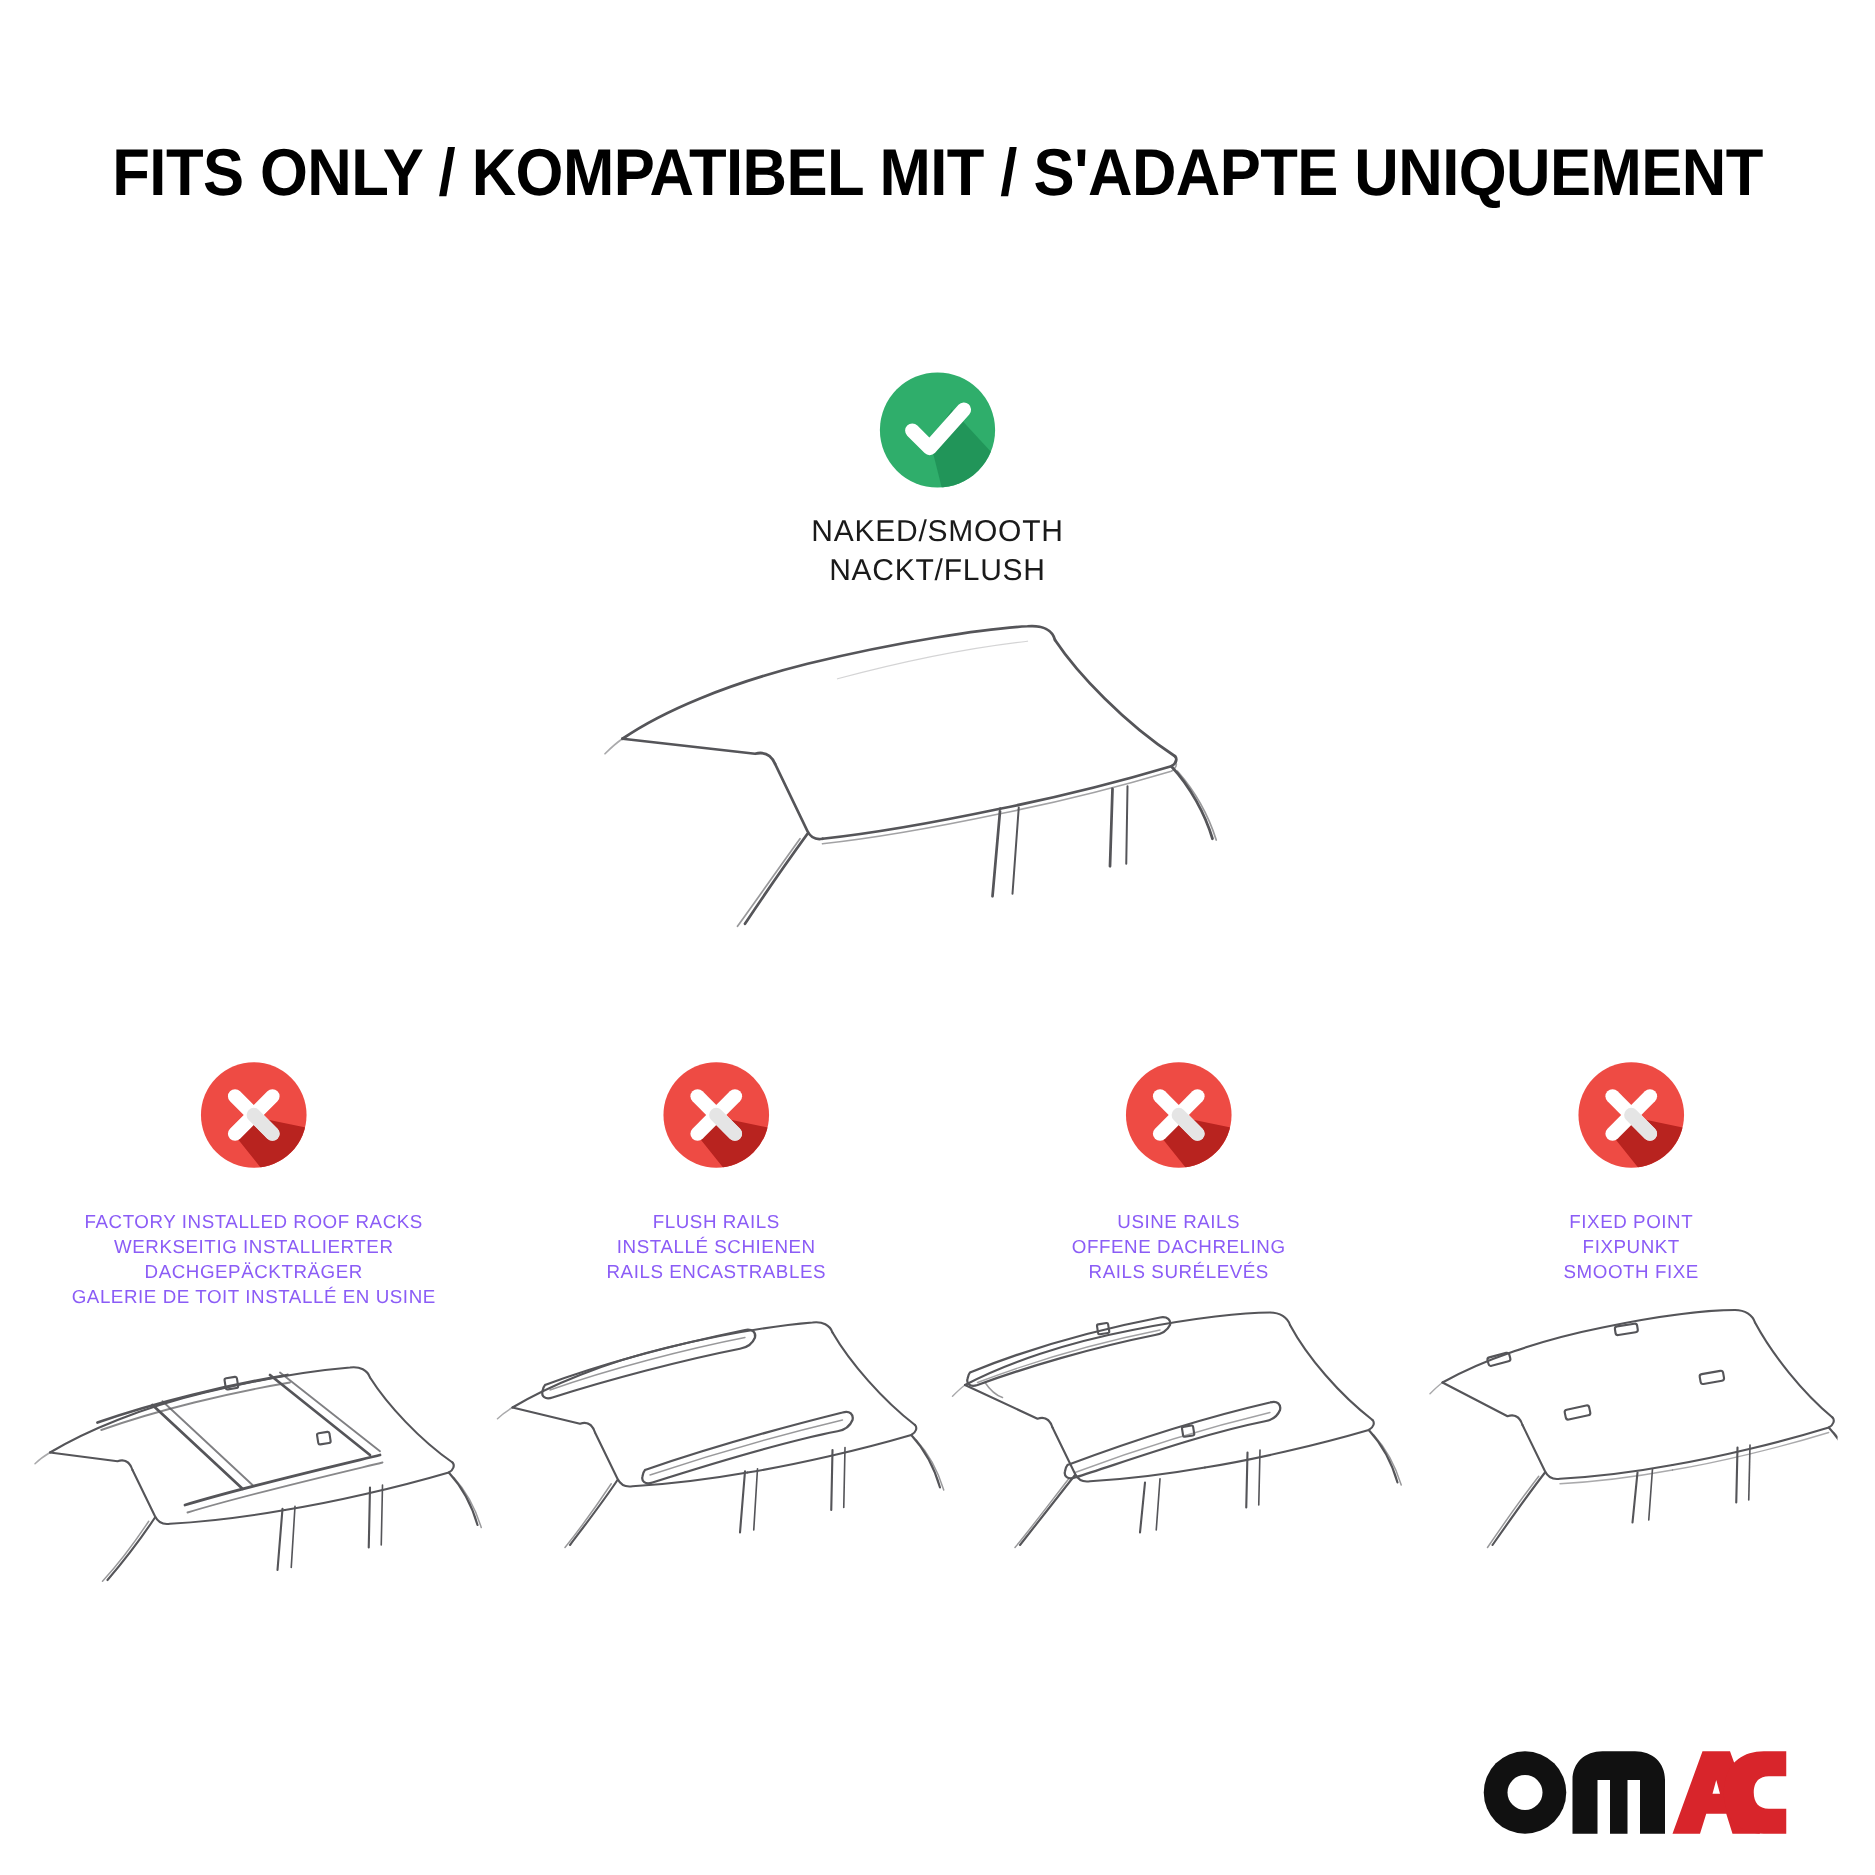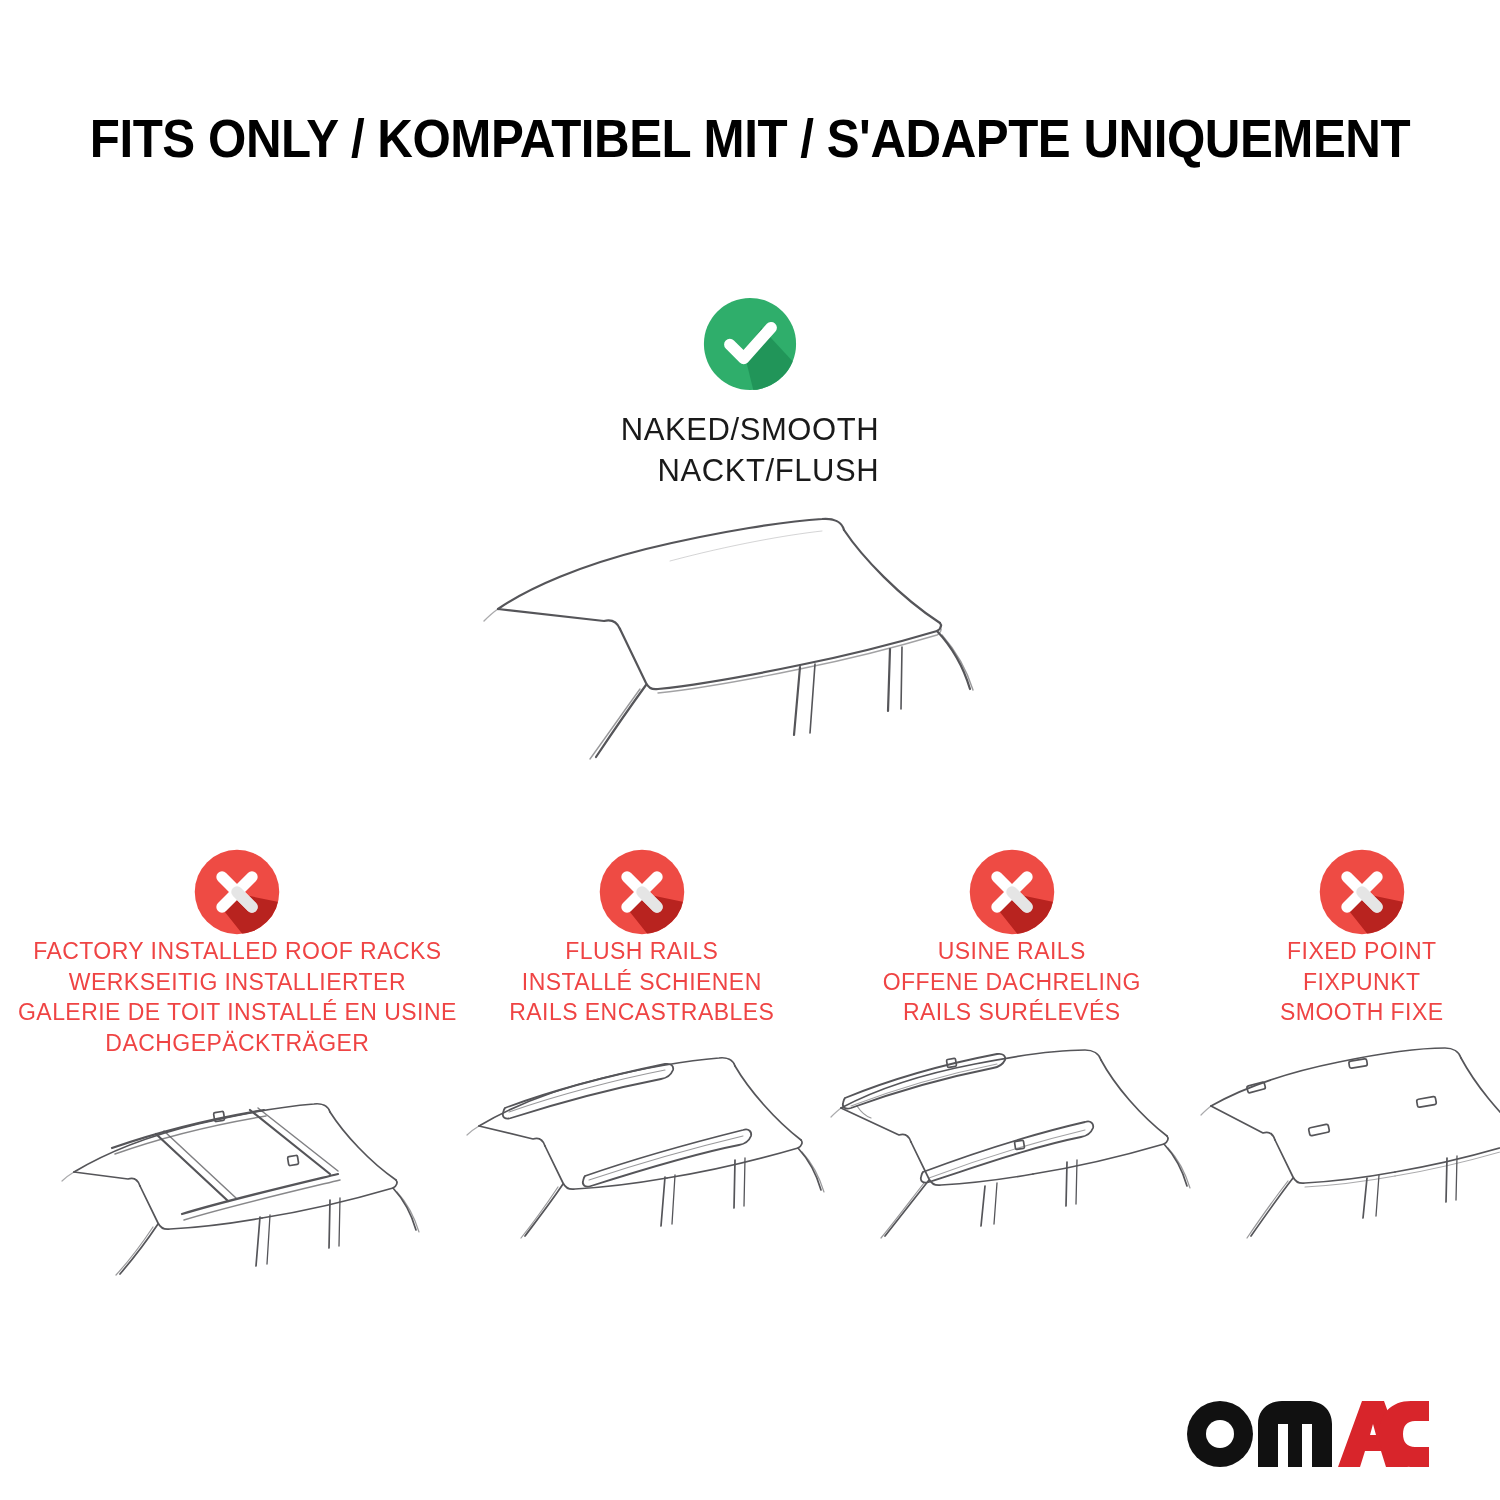--- a/index.html
+++ b/index.html
@@ -50,24 +50,24 @@
   .icon-badge {
     position: relative;
     width: 96px;
     height: 96px;
     flex: 0 0 auto;
   }
   .icon-badge svg { display: block; width: 100%; height: 100%; }
 
   .compat-label {
     margin-top: 18px;
-    text-align: right;
+    text-align: center;
     font-family: "Liberation Sans", sans-serif;
     font-weight: 400;
-    font-size: 31px;
+    font-size: 24px;
     line-height: 1.31;
     letter-spacing: 0.6px;
     color: #1a1a1a;
   }
   .compat-label .ln { display: block; white-space: nowrap; }
 
   .compat-art {
     margin-top: 10px;
     width: 560px;
     height: 260px;
@@ -94,28 +94,28 @@
   }
 
   .notfit-badge {
     position: relative;
     width: 88px;
     height: 88px;
   }
   .notfit-badge svg { display: block; width: 100%; height: 100%; }
 
   .notfit-label {
-    margin-top: 0;
+    margin-top: 32px;
     text-align: center;
     font-family: "Liberation Sans", sans-serif;
     font-weight: 400;
-    font-size: 23px;
+    font-size: 15px;
     line-height: 1.33;
     letter-spacing: 0.45px;
-    color: #ef4444;
+    color: #8b5cf6;
   }
   .notfit-label .ln { display: block; white-space: nowrap; }
 
   .notfit-art {
     margin-top: 18px;
     width: 370px;
     height: 200px;
   }
   .notfit-art svg { display: block; width: 100%; height: 100%; }
 
@@ -215,22 +215,22 @@
           </g>
           <g clip-path="url(#xc1)">
             <line x1="50" y1="50" x2="67" y2="67" stroke="#E3E3E3" stroke-width="13" stroke-linecap="round" opacity="0.9"></line>
           </g>
         </svg>
       </div>
 
       <div class="notfit-label">
         <span class="ln">FACTORY INSTALLED ROOF RACKS</span>
         <span class="ln">WERKSEITIG INSTALLIERTER</span>
+        <span class="ln">DACHGEPÄCKTRÄGER</span>
         <span class="ln">GALERIE DE TOIT INSTALLÉ EN USINE</span>
-        <span class="ln">DACHGEPÄCKTRÄGER</span>
       </div>
 
       <div class="notfit-art">
         <svg viewBox="0 0 370 200" xmlns="http://www.w3.org/2000/svg">
           <g fill="none" stroke="#555559" stroke-width="1.7" stroke-linecap="round" stroke-linejoin="round">
 
             <path d="M22 96 C52 78 96 60 146 48 C196 36 238 30 262 28 C270 27 276 30 278 36"></path>
             <path d="M278 36 C292 58 318 86 344 104"></path>
             <path d="M344 104 C346 106 345 110 341 112 C300 124 248 136 210 142"></path>
             <path d="M210 142 C170 149 136 152 118 153 C112 154 108 151 106 147 L88 110"></path>

